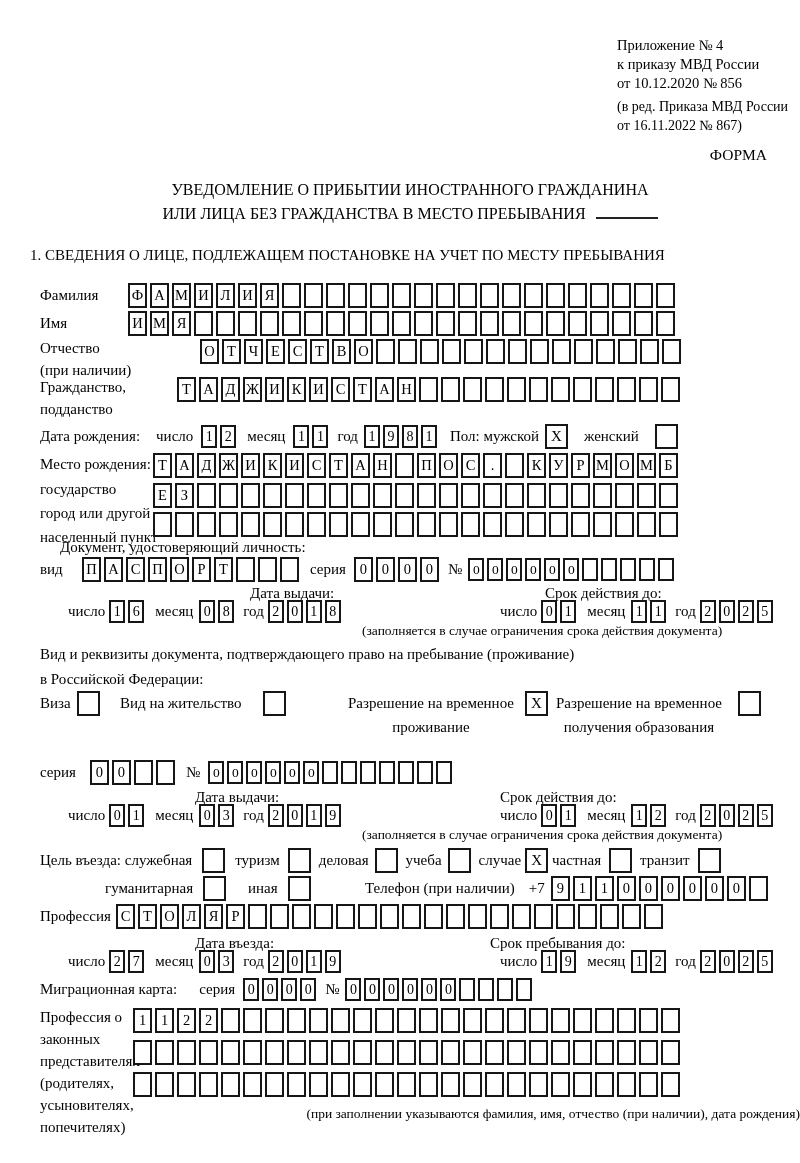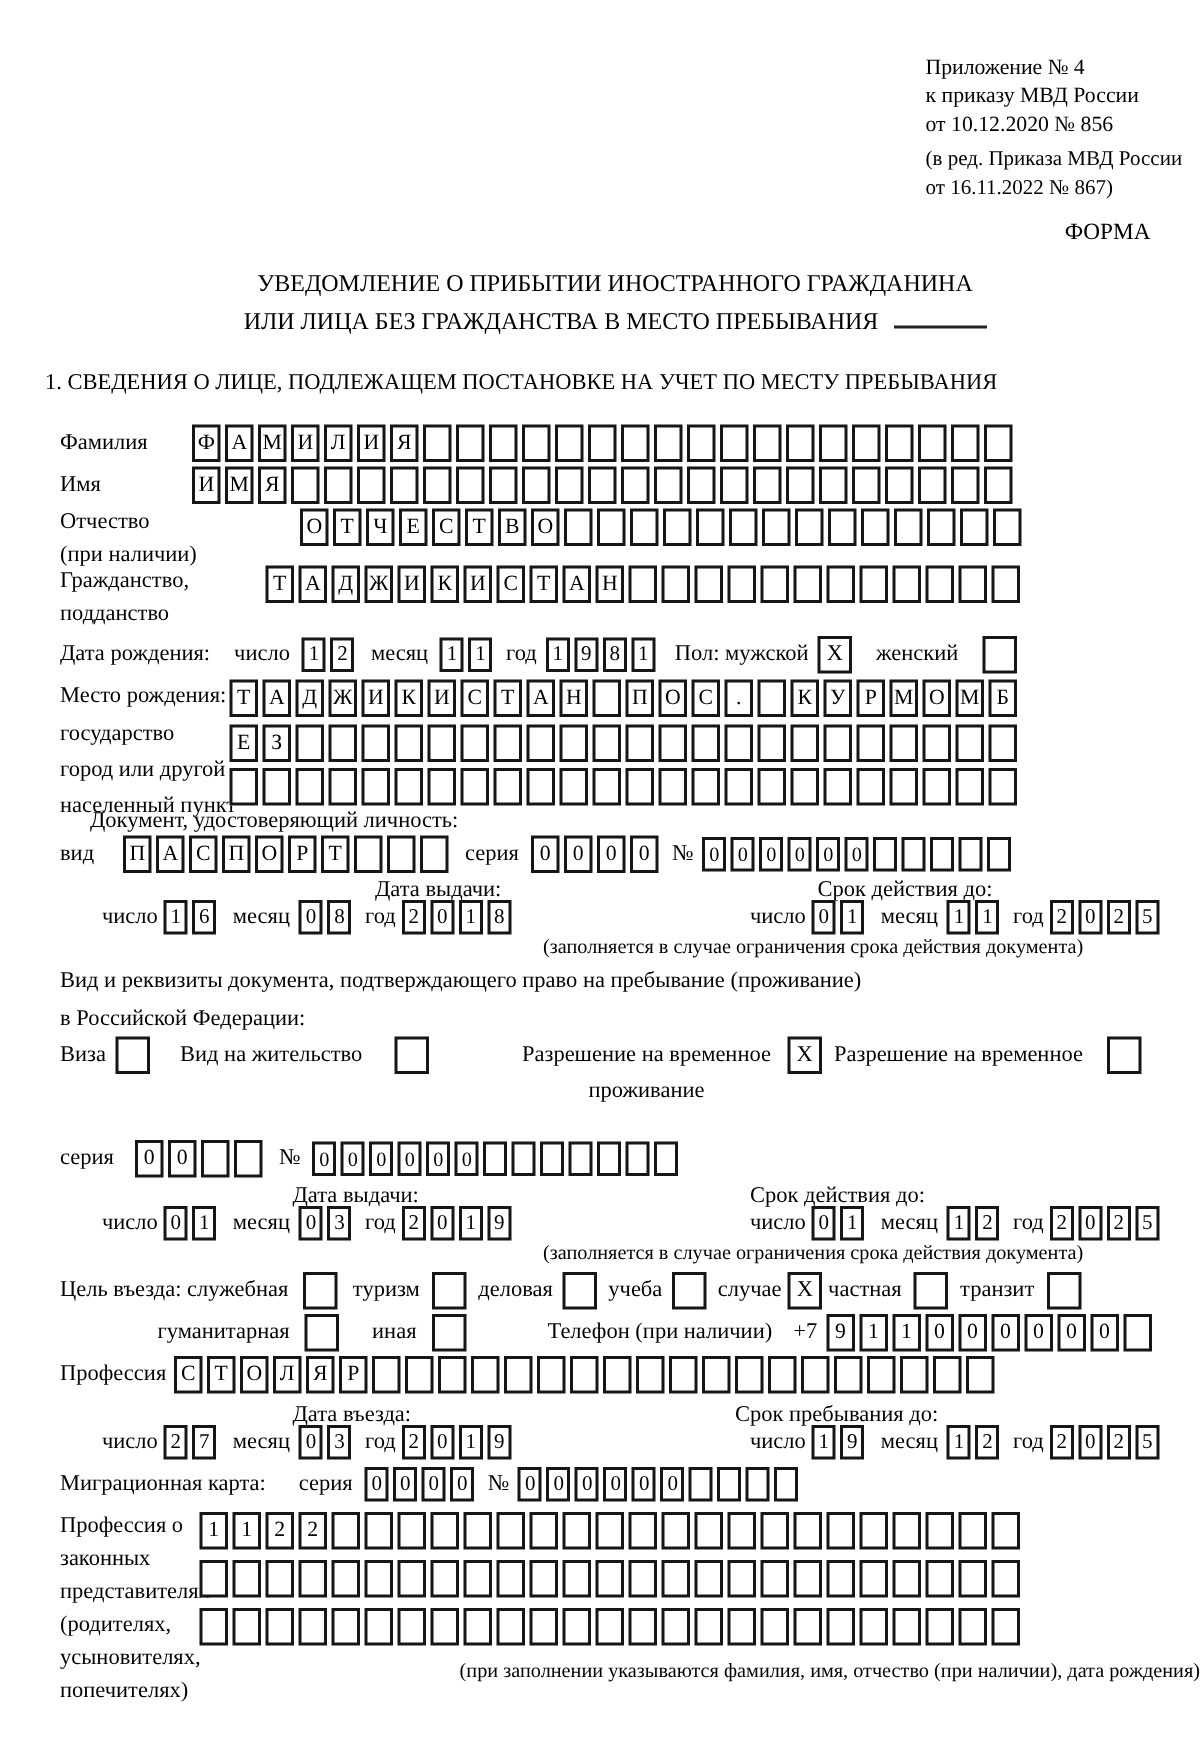--- a/index.html
+++ b/index.html
@@ -370,20 +370,21 @@
 <div class="row" style="left:345px;top:691px;align-items:flex-start">
   <span class="mlabel" style="width:172px">
     <span style="display:block">Разрешение на временное</span>
     <span style="display:block">проживание</span>
   </span>
   <span class="cb gap8">X</span>
 </div>
 <div class="row" style="left:548px;top:691px;align-items:flex-start">
   <span class="mlabel" style="width:182px">
     <span style="display:block">Разрешение на временное</span>
+    <span style="display:block">получения образования</span>
   </span>
   <span class="cb gap8"></span>
 </div>
 
 <div class="row" style="left:40px;top:760px">
   <span class="lbl">серия</span>
   <span class="cells gap14">
       <span class="cell">0</span>
       <span class="cell">0</span>
       <span class="cell"></span>

